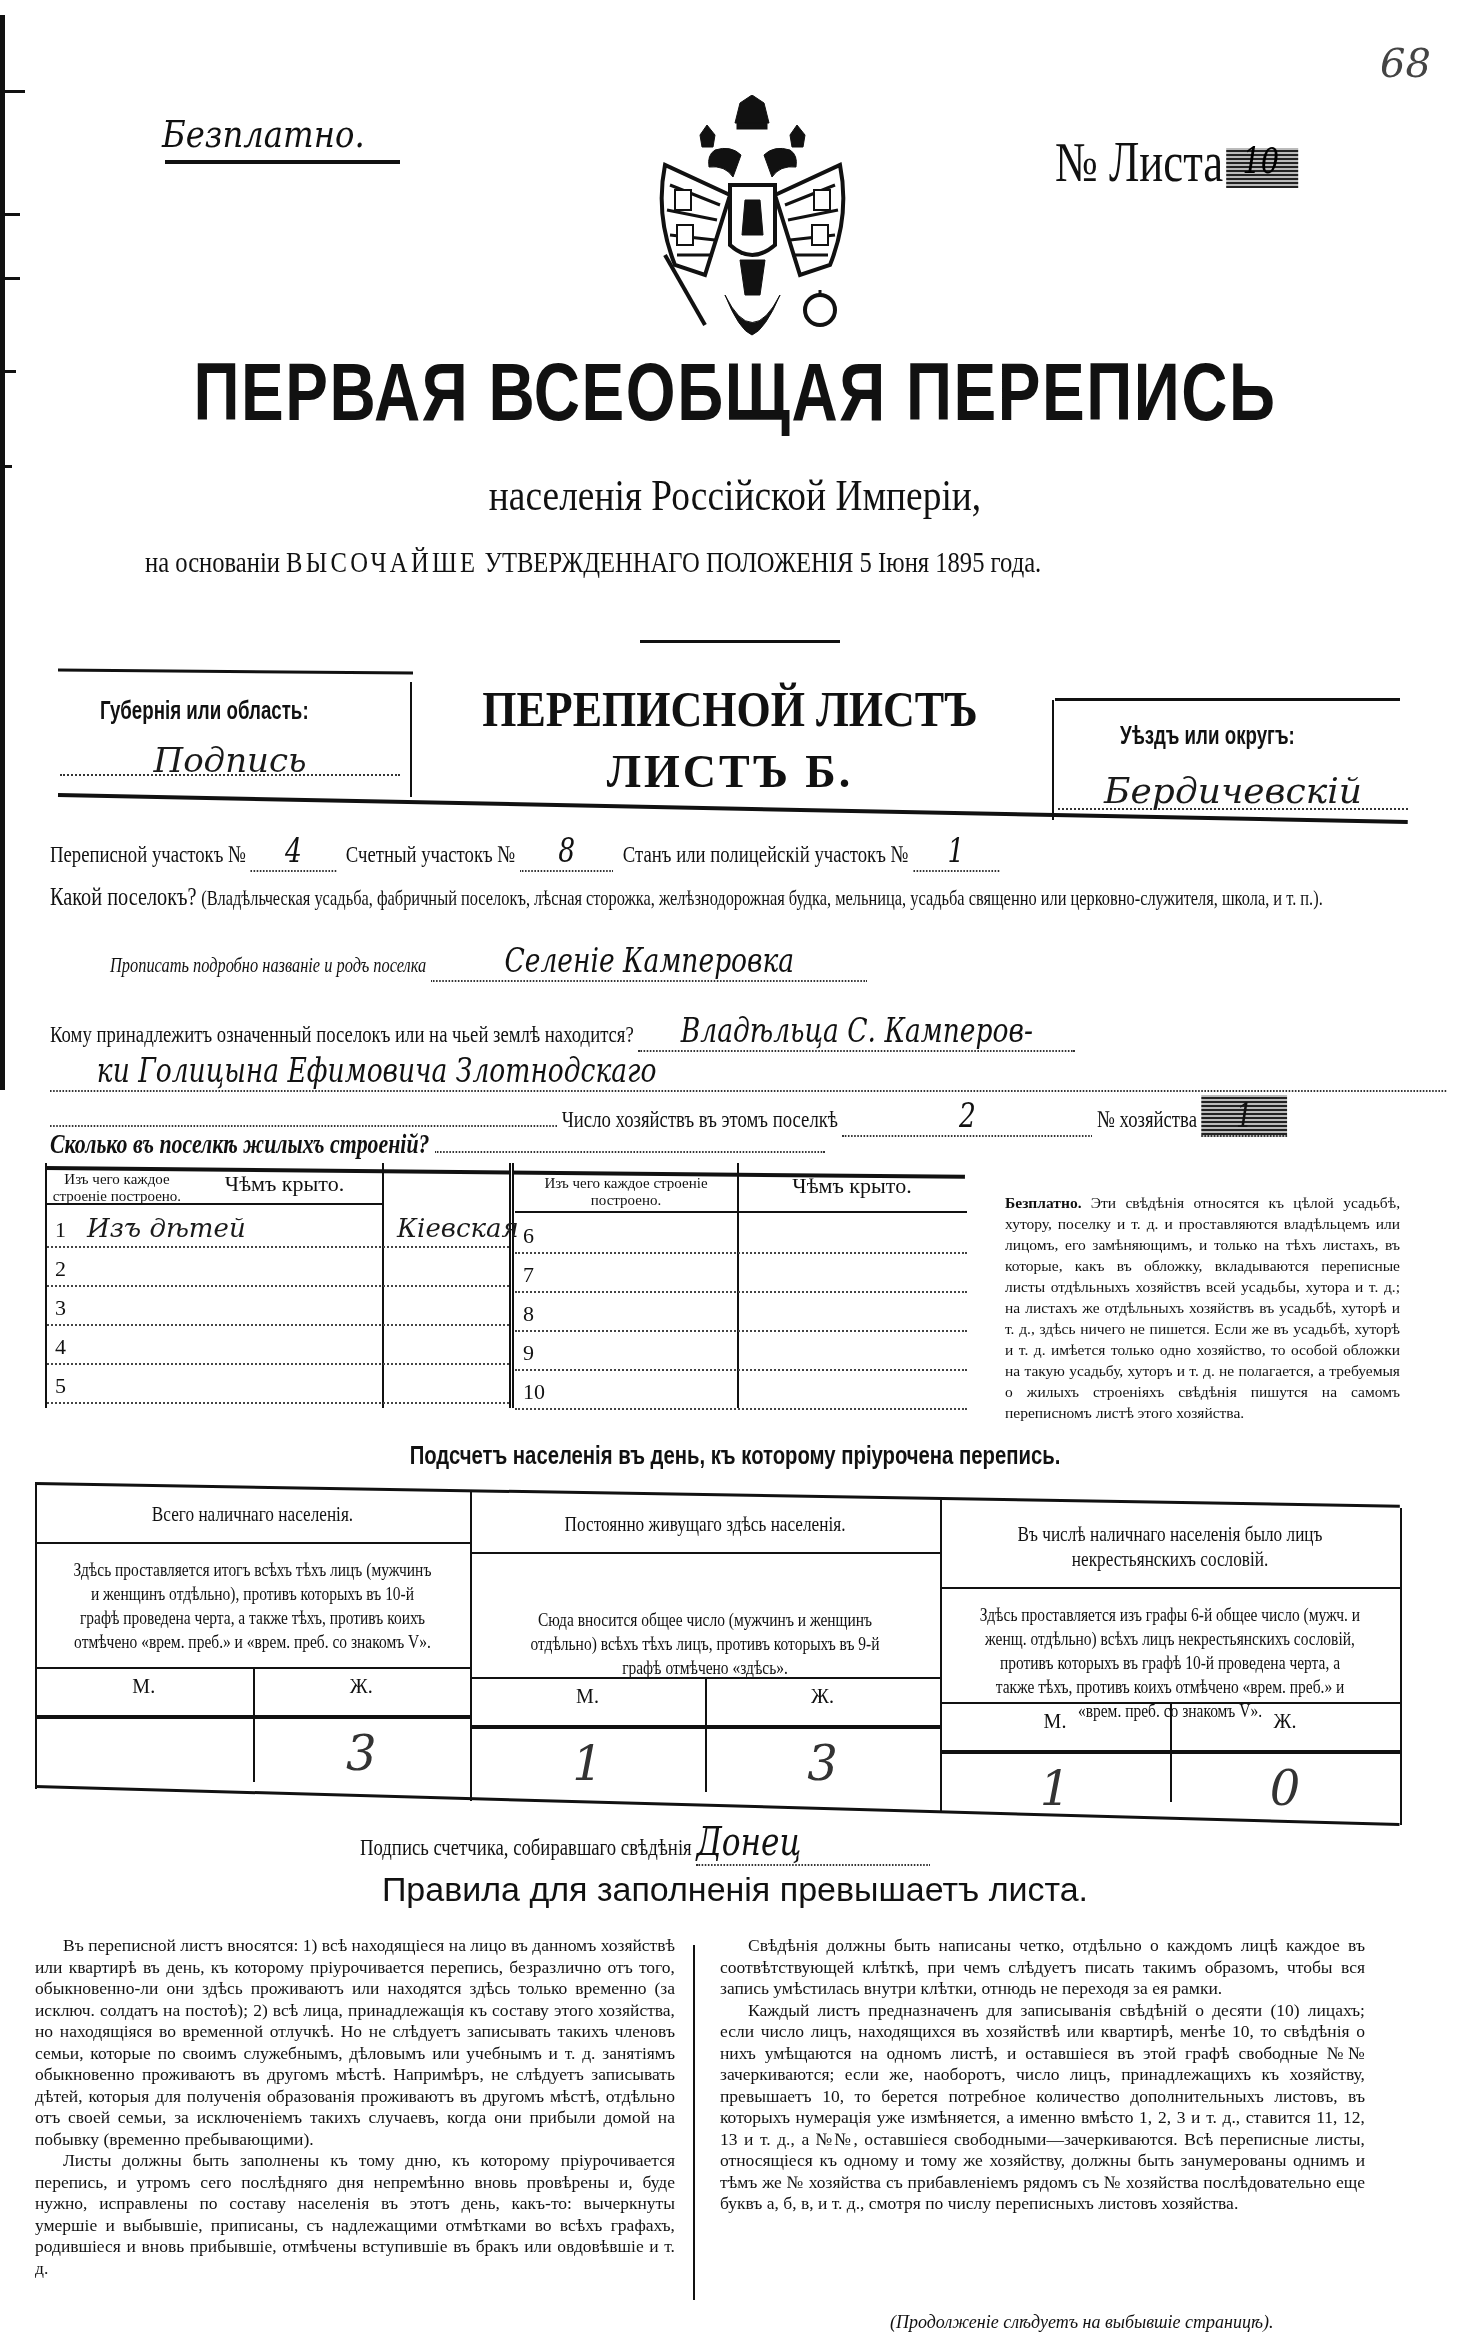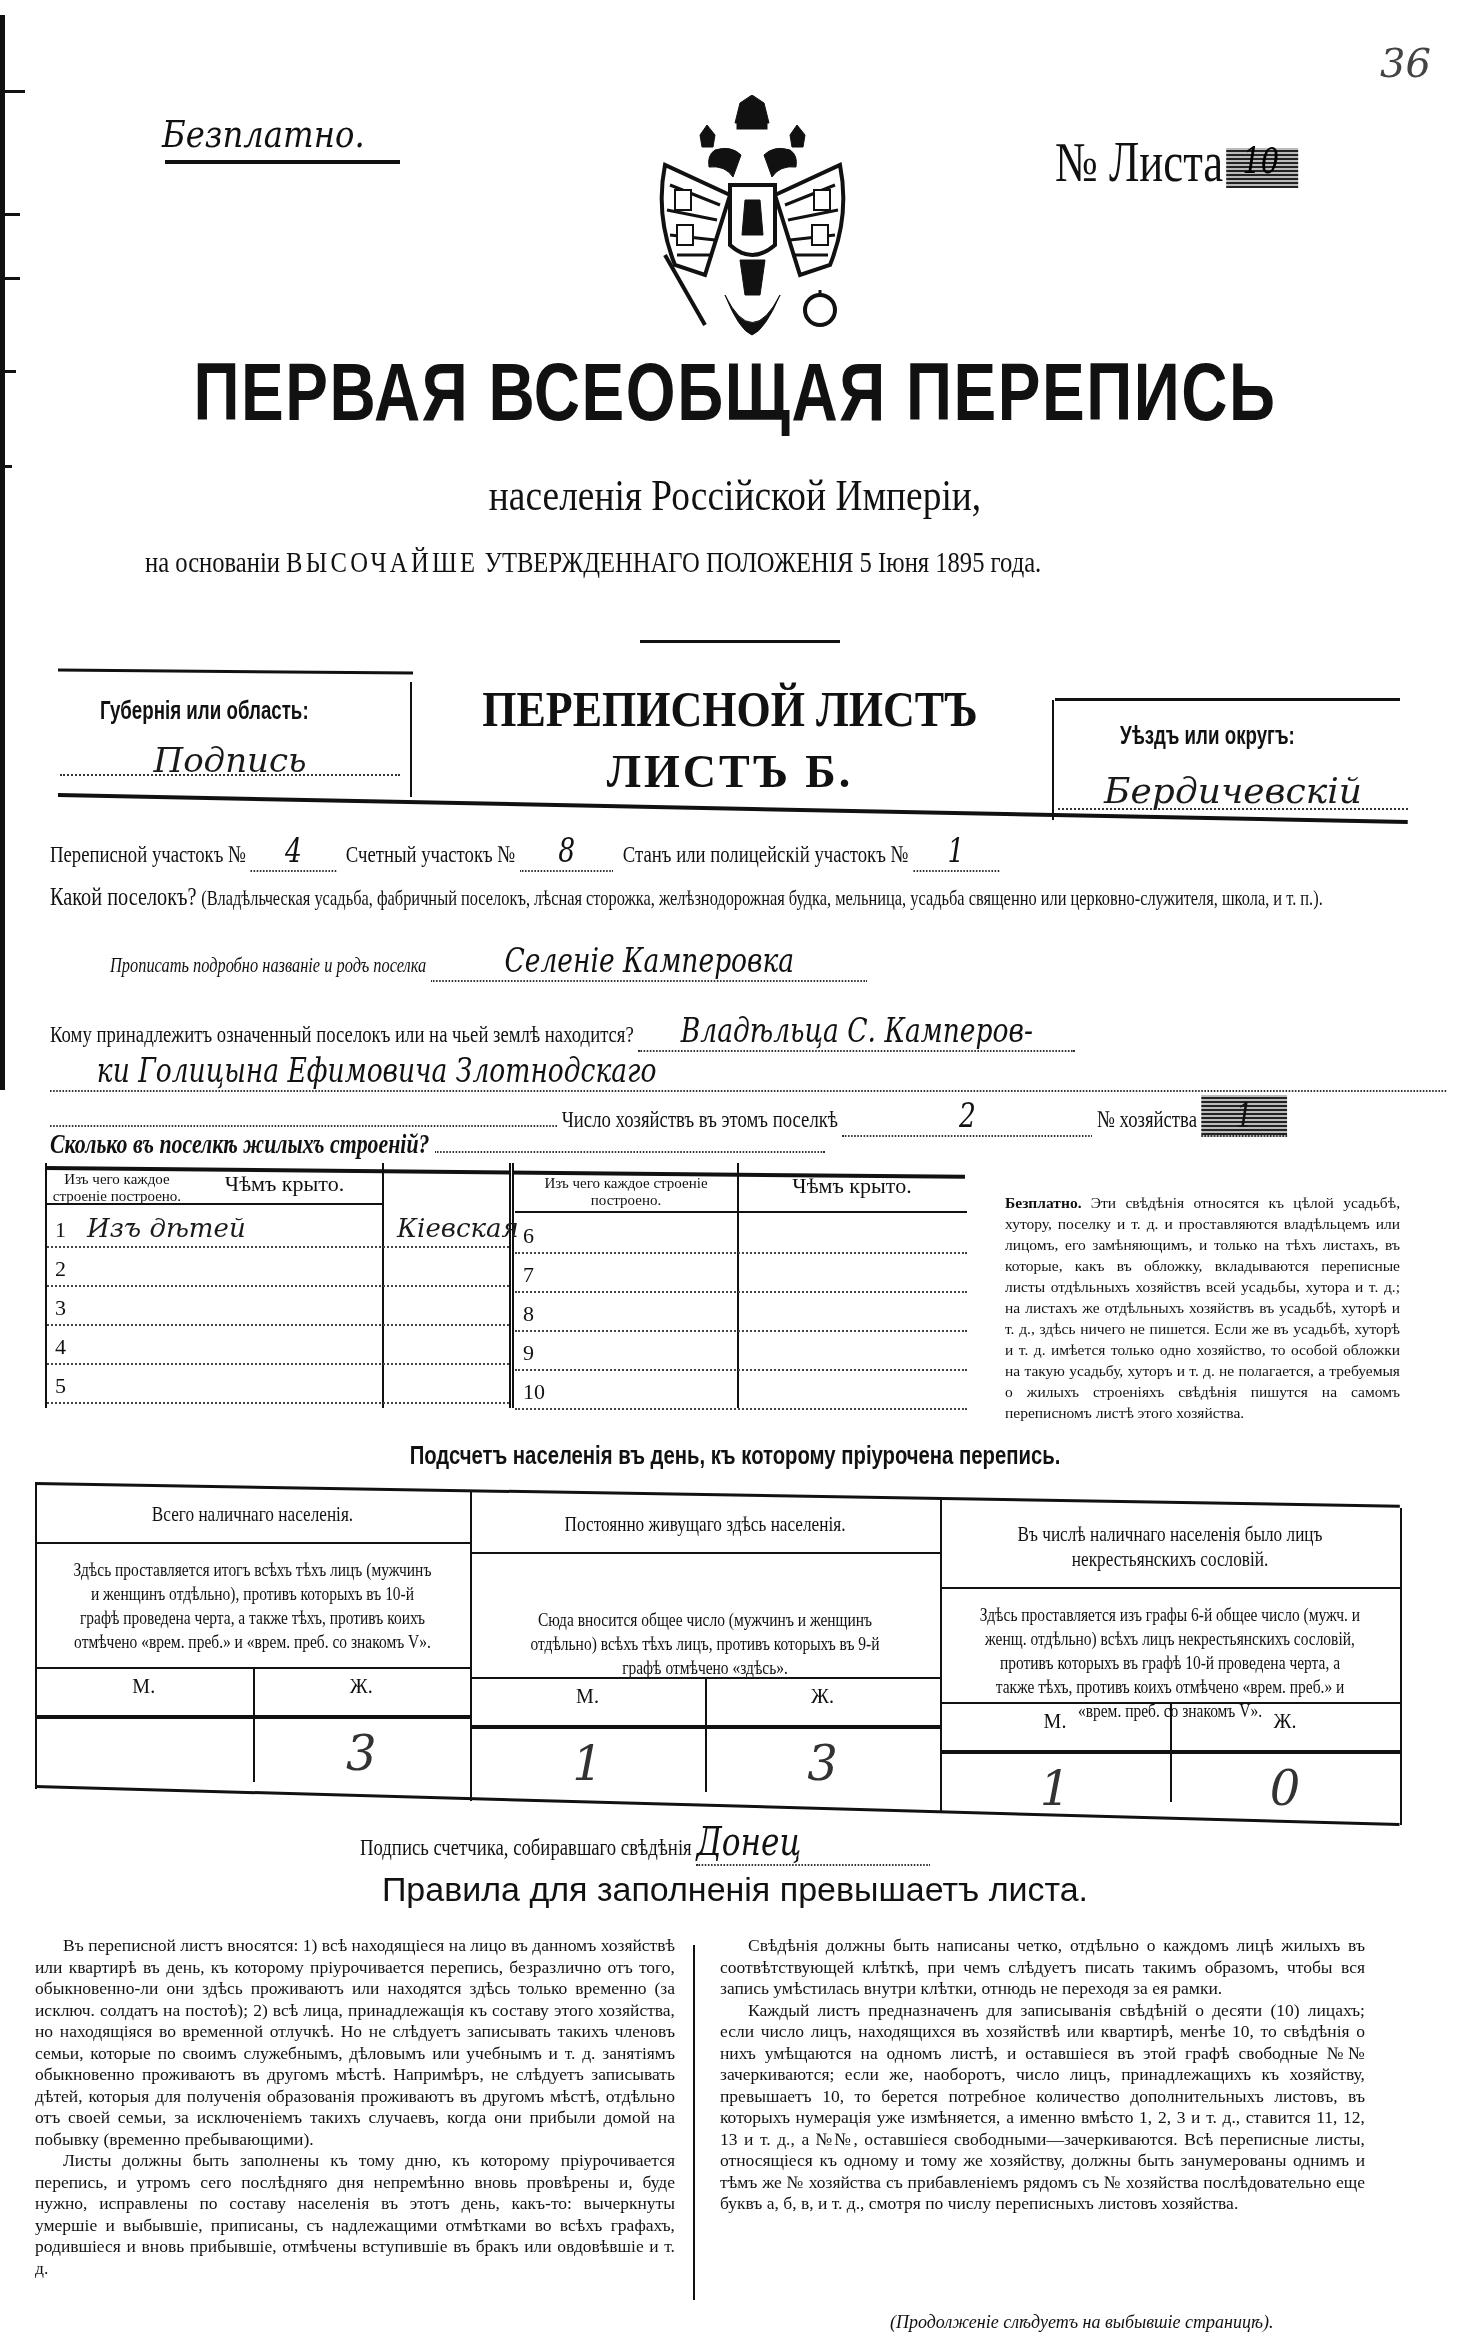--- a/index.html
+++ b/index.html
@@ -77,21 +77,21 @@
 </head>
 <body>
 
 <div class="margin-bar" style="top:15px;height:1075px;"></div>
 <div class="margin-tick" style="top:90px;width:25px;"></div>
 <div class="margin-tick" style="top:213px;width:20px;"></div>
 <div class="margin-tick" style="top:277px;width:20px;"></div>
 <div class="margin-tick" style="top:370px;width:16px;"></div>
 <div class="margin-tick" style="top:465px;width:12px;"></div>
 
-<div class="sheet-num-hand hand">36</div>
+<div class="sheet-num-hand hand">68</div>
 
 <div class="free-label">Безплатно.</div>
 <div class="free-underline"></div>
 
 <svg class="eagle" viewBox="0 0 215 255">
   <g fill="#111" stroke="#111">
 
     <path d="M95 8 L107 0 L119 8 L124 28 L90 28 Z"></path>
     <rect x="92" y="28" width="30" height="6"></rect>
 
@@ -292,16 +292,16 @@
   <span class="sig">Донец</span>
 </div>
 
 <div class="rules-title">Правила для заполненія превышаетъ листа.</div>
 <div class="rules-col" style="left:35px;width:640px;">
   <p>Въ переписной листъ вносятся: 1) всѣ находящіеся на лицо въ данномъ хозяйствѣ или квартирѣ въ день, къ которому пріурочивается перепись, безразлично отъ того, обыкновенно-ли они здѣсь проживаютъ или находятся здѣсь только временно (за исключ. солдатъ на постоѣ); 2) всѣ лица, принадлежащія къ составу этого хозяйства, но находящіяся во временной отлучкѣ. Но не слѣдуетъ записывать такихъ членовъ семьи, которые по своимъ служебнымъ, дѣловымъ или учебнымъ и т. д. занятіямъ обыкновенно проживаютъ въ другомъ мѣстѣ. Напримѣръ, не слѣдуетъ записывать дѣтей, которыя для полученія образованія проживаютъ въ другомъ мѣстѣ, отдѣльно отъ своей семьи, за исключеніемъ такихъ случаевъ, когда они прибыли домой на побывку (временно пребывающими).</p>
   <p>Листы должны быть заполнены къ тому дню, къ которому пріурочивается перепись, и утромъ сего послѣдняго дня непремѣнно вновь провѣрены и, буде нужно, исправлены по составу населенія въ этотъ день, какъ-то: вычеркнуты умершіе и выбывшіе, приписаны, съ надлежащими отмѣтками во всѣхъ графахъ, родившіеся и вновь прибывшіе, отмѣчены вступившіе въ бракъ или овдовѣвшіе и т. д.</p>
 </div>
 <div class="rules-divider"></div>
 <div class="rules-col" style="left:720px;width:645px;">
-  <p>Свѣдѣнія должны быть написаны четко, отдѣльно о каждомъ лицѣ жилыхъ въ соотвѣтствующей клѣткѣ, при чемъ слѣдуетъ писать такимъ образомъ, чтобы вся запись умѣстилась внутри клѣтки, отнюдь не переходя за ея рамки.</p>
+  <p>Свѣдѣнія должны быть написаны четко, отдѣльно о каждомъ лицѣ каждое въ соотвѣтствующей клѣткѣ, при чемъ слѣдуетъ писать такимъ образомъ, чтобы вся запись умѣстилась внутри клѣтки, отнюдь не переходя за ея рамки.</p>
   <p>Каждый листъ предназначенъ для записыванія свѣдѣній о десяти (10) лицахъ; если число лицъ, находящихся въ хозяйствѣ или квартирѣ, менѣе 10, то свѣдѣнія о нихъ умѣщаются на одномъ листѣ, и оставшіеся въ этой графѣ свободные №№ зачеркиваются; если же, наоборотъ, число лицъ, принадлежащихъ къ хозяйству, превышаетъ 10, то берется потребное количество дополнительныхъ листовъ, въ которыхъ нумерація уже измѣняется, а именно вмѣсто 1, 2, 3 и т. д., ставится 11, 12, 13 и т. д., а №№, оставшіеся свободными—зачеркиваются. Всѣ переписные листы, относящіеся къ одному и тому же хозяйству, должны быть занумерованы однимъ и тѣмъ же № хозяйства съ прибавленіемъ рядомъ съ № хозяйства послѣдовательно еще буквъ а, б, в, и т. д., смотря по числу переписныхъ листовъ хозяйства.</p>
 </div>
 <div class="continue">(Продолженіе слѣдуетъ на выбывшіе страницѣ).</div>
 
 </body></html>

